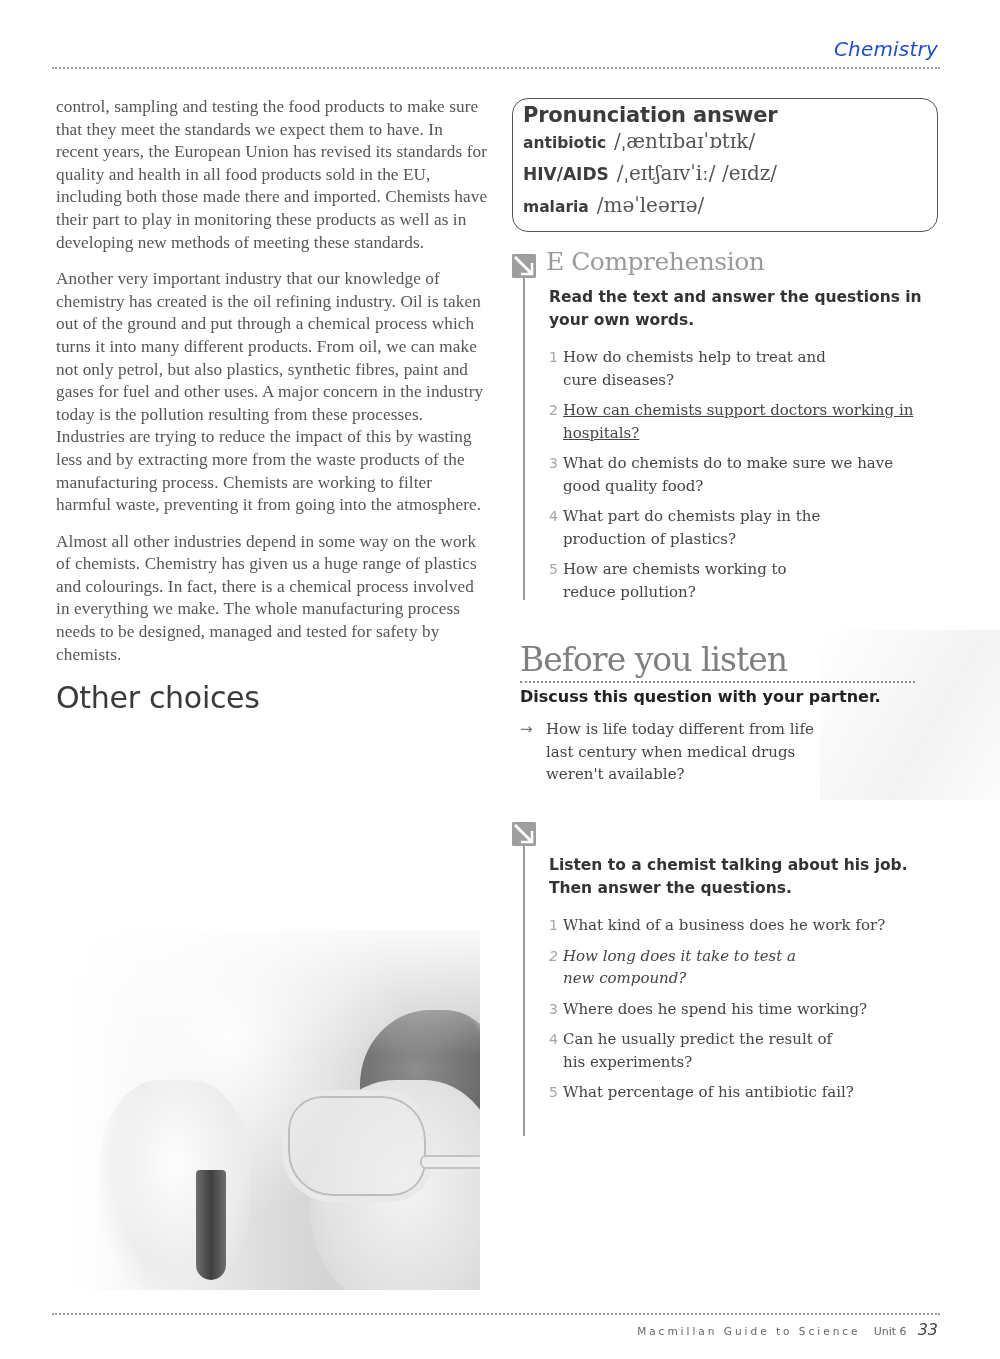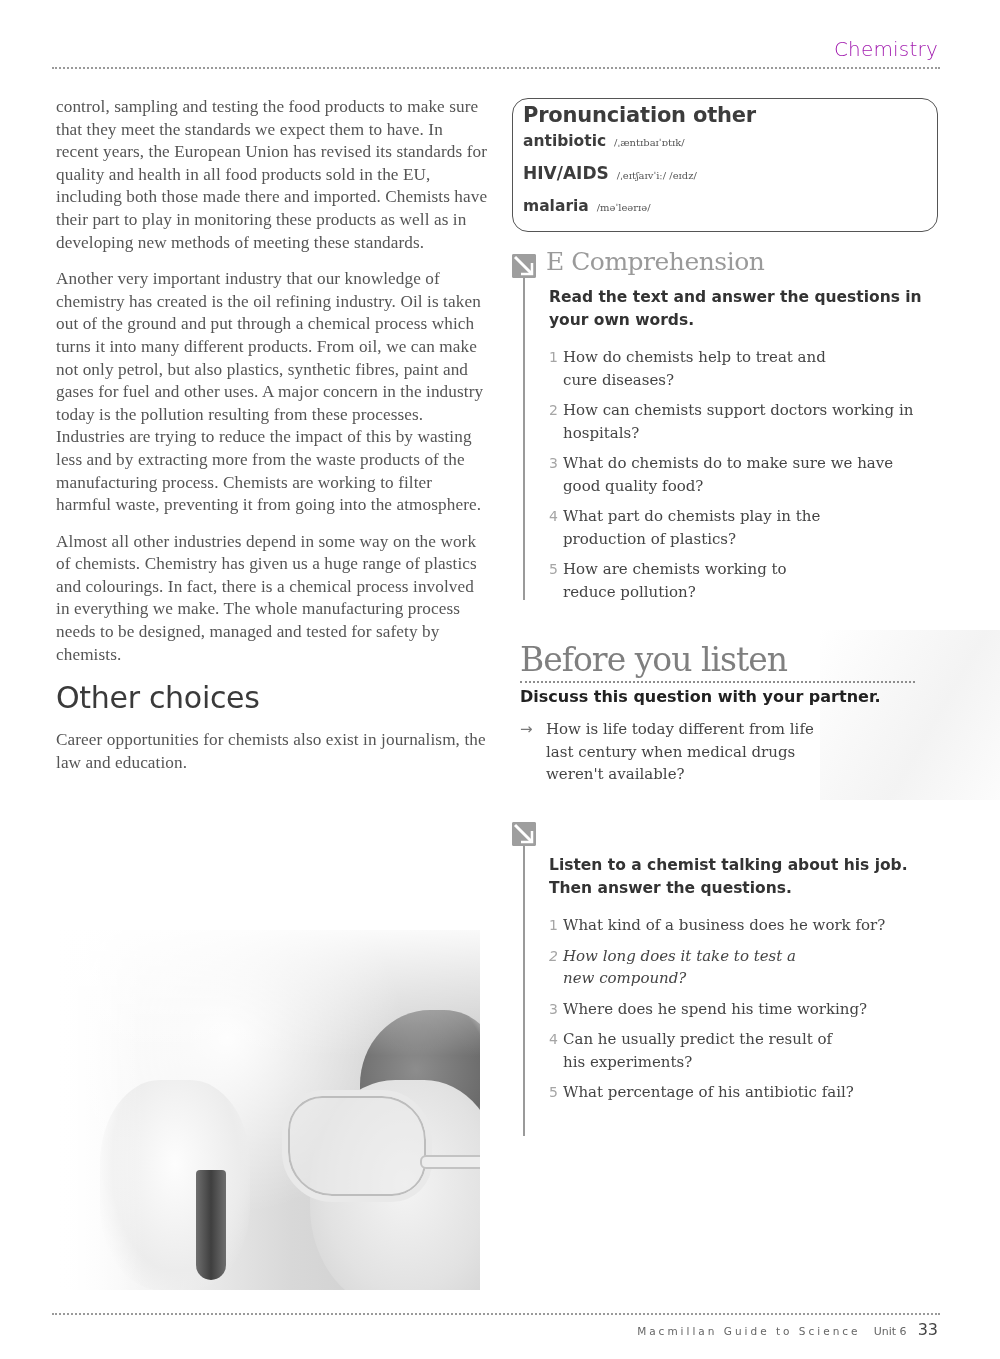--- a/index.html
+++ b/index.html
@@ -2,21 +2,21 @@
 <html><head>
   <meta charset="utf-8">
   <style>
     * { box-sizing: border-box; margin: 0; padding: 0; }
     html, body { width: 1000px; height: 1359px; background: #ffffff; overflow: hidden; }
     body { position: relative; font-family: "Liberation Serif", serif; color: #4a4a4a; }
 
     .header-title {
       position: absolute; right: 62px; top: 37px;
       font-family: "DejaVu Sans", sans-serif; font-weight: 300;
-      font-size: 20px; color: #a21caf; letter-spacing: 0.2px;
+      font-size: 20px; color: #1d4ed8; letter-spacing: 0.2px; font-style: italic;
     }
     .dotted-rule {
       position: absolute; left: 52px; right: 60px; height: 0;
       border-top: 2px dotted #9a9a9a;
     }
     .rule-top { top: 67px; }
     .rule-bottom { top: 1313px; }
 
     
     .left-col { position: absolute; left: 56px; top: 96px; width: 432px; }
@@ -76,21 +76,21 @@
       position: absolute; left: 512px; top: 98px; width: 426px; height: 134px;
       border: 1.5px solid #555; border-radius: 16px; padding: 4px 10px;
     }
     .pron-title {
       font-family: "DejaVu Sans", sans-serif; font-weight: bold; font-size: 21px;
       color: #3c3c3c; margin-bottom: 4px; letter-spacing: -0.2px;
     }
     .pron-row { font-size: 15.5px; line-height: 20px; margin-bottom: 10px; color: #4a4a4a; }
     .pron-word { font-family: "DejaVu Sans", sans-serif; font-weight: bold; font-size: 15.5px; color: #3c3c3c; }
     .pron-word.big { font-size: 17px; }
-    .pron-ipa { font-family: "DejaVu Serif", serif; font-size: 10px; color: #555; margin-left: 4px; }
+    .pron-ipa { font-family: "DejaVu Serif", serif; font-size: 20px; color: #555; margin-left: 4px; }
 
     .activity { position: absolute; left: 512px; width: 440px; }
     .activity-head { position: relative; height: 32px; text-align: right; }
     .activity-icon {
       position: absolute; left: 0; top: 4px; width: 24px; height: 24px;
       background: #9e9e9e; border-radius: 2px; overflow: hidden;
     }
     .activity-icon svg { display: block; }
     .activity-title {
       position: absolute; left: 34px; top: -3px;
@@ -134,48 +134,47 @@
     }
     .bl-arrow { color: #777; width: 26px; flex: none; font-family: "DejaVu Sans", sans-serif; }
     .bl-text { width: 300px; }
 
     .footer {
       position: absolute; right: 62px; top: 1320px;
       font-family: "DejaVu Sans", sans-serif; color: #666; white-space: nowrap;
     }
     .footer-book { font-size: 10.5px; letter-spacing: 3px; }
     .footer-unit { font-size: 11px; margin-left: 8px; }
-    .footer-page { font-size: 16px; margin-left: 6px; color: #444; }
+    .footer-page { font-size: 16px; margin-left: 6px; color: #444; font-style: italic; }
   </style>
 </head>
 <body>
 
 <div class="header-title">Chemistry</div>
 <div class="dotted-rule rule-top"></div>
 
 <div class="left-col">
   <p class="body-para">control, sampling and testing the food products to make sure that they meet the standards we expect them to have. In recent years, the European Union has revised its standards for quality and health in all food products sold in the EU, including both those made there and imported. Chemists have their part to play in monitoring these products as well as in developing new methods of meeting these standards.</p>
   <p class="body-para">Another very important industry that our knowledge of chemistry has created is the oil refining industry. Oil is taken out of the ground and put through a chemical process which turns it into many different products. From oil, we can make not only petrol, but also plastics, synthetic fibres, paint and gases for fuel and other uses. A major concern in the industry today is the pollution resulting from these processes. Industries are trying to reduce the impact of this by wasting less and by extracting more from the waste products of the manufacturing process. Chemists are working to filter harmful waste, preventing it from going into the atmosphere.</p>
   <p class="body-para">Almost all other industries depend in some way on the work of chemists. Chemistry has given us a huge range of plastics and colourings. In fact, there is a chemical process involved in everything we make. The whole manufacturing process needs to be designed, managed and tested for safety by chemists.</p>
   <h2 class="section-heading">Other choices</h2>
-  <p class="body-para">Career opportunities for chemists also exist in journalism, the law and education.</p>
 </div>
 
 <div class="photo">
   <div class="hand"></div>
   <div class="hair"></div>
   <div class="face"></div>
   <div class="goggles"></div>
   <div class="strap"></div>
   <div class="tube"></div>
   <div class="fade"></div>
 </div>
 
 <div class="pron-box">
-  <div class="pron-title">Pronunciation other</div>
+  <div class="pron-title">Pronunciation answer</div>
   <div class="pron-row">
     <span class="pron-word">antibiotic</span>
     <span class="pron-ipa">/ˌæntɪbaɪˈɒtɪk/</span>
   </div>
   <div class="pron-row">
     <span class="pron-word big">HIV/AIDS</span>
     <span class="pron-ipa">/ˌeɪtʃaɪvˈiː/  /eɪdz/</span>
   </div>
   <div class="pron-row">
     <span class="pron-word">malaria</span>
@@ -191,21 +190,21 @@
         <path d="M3 3 L19 19" stroke="#ffffff" stroke-width="3"></path>
         <path d="M20 9 L20 20 L9 20" fill="none" stroke="#ffffff" stroke-width="2.5"></path>
       </svg>
     </span>
     <span class="activity-title">E Comprehension</span>
   </div>
   <div class="activity-line" style="height:322px;"></div>
   <div class="instruction">Read the text and answer the questions in your own words.</div>
   <ol class="q-list">
     <li class="q-item" style="width:300px;"><span class="q-num">1</span><span>How do chemists help to treat and cure diseases?</span></li>
-    <li class="q-item" style="width:375px;"><span class="q-num">2</span><span>How can chemists support doctors working in hospitals?</span></li>
+    <li class="q-item" style="width:375px;text-decoration:underline;"><span class="q-num">2</span><span>How can chemists support doctors working in hospitals?</span></li>
     <li class="q-item" style="width:375px;"><span class="q-num">3</span><span>What do chemists do to make sure we have good quality food?</span></li>
     <li class="q-item" style="width:300px;"><span class="q-num">4</span><span>What part do chemists play in the production of plastics?</span></li>
     <li class="q-item" style="width:260px;"><span class="q-num">5</span><span>How are chemists working to reduce pollution?</span></li>
   </ol>
 </div>
 
 <div class="bl-bg"></div>
 <div class="before-listen">
   <div class="bl-title">Before you listen</div>
   <div class="bl-instruction">Discuss this question with your partner.</div>

